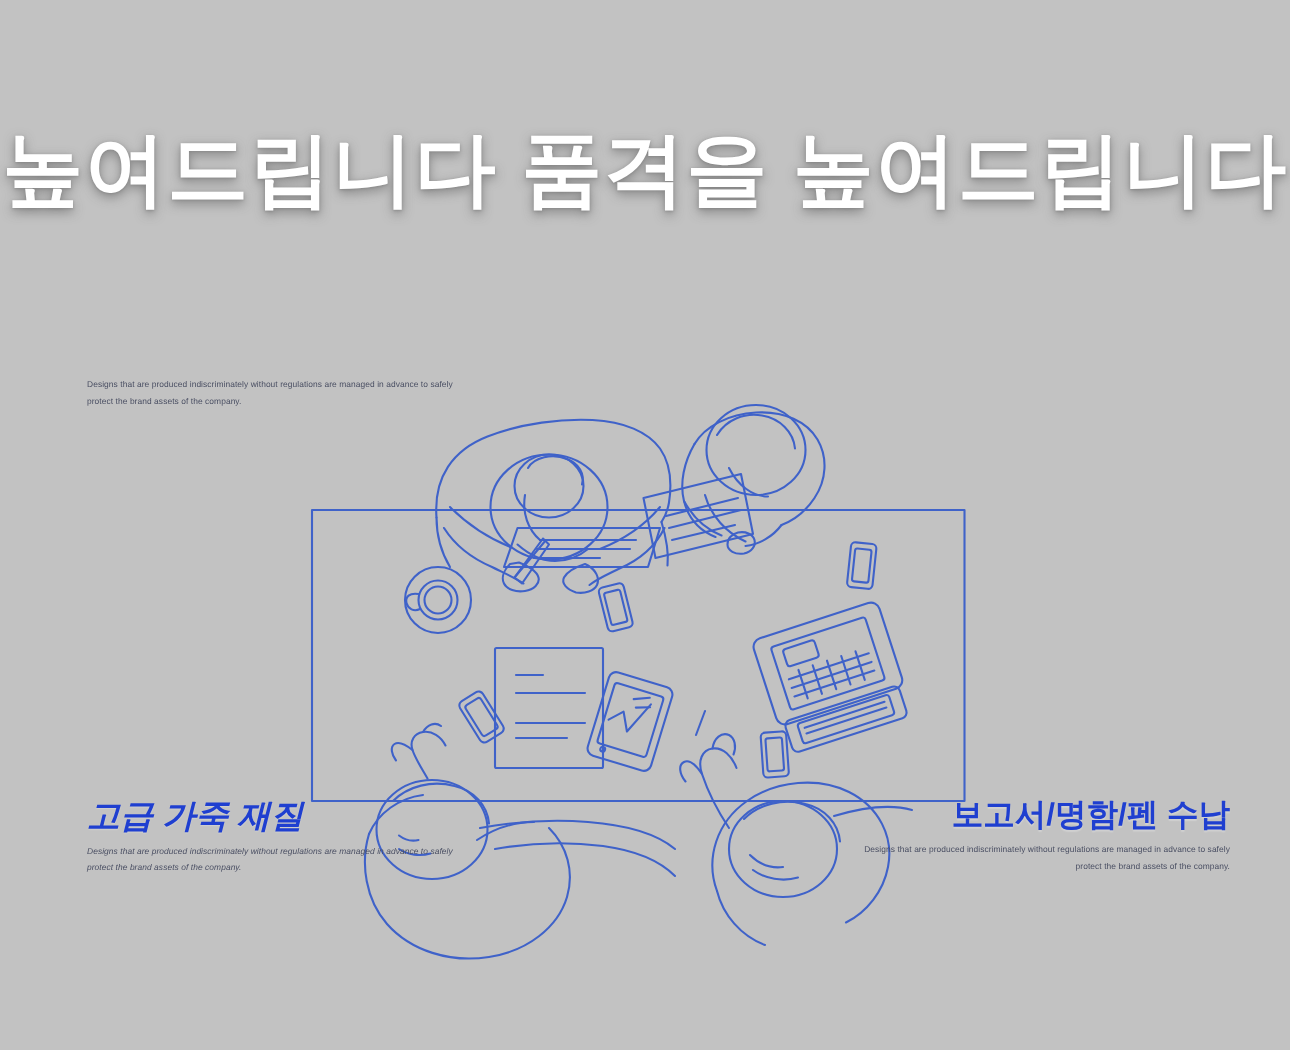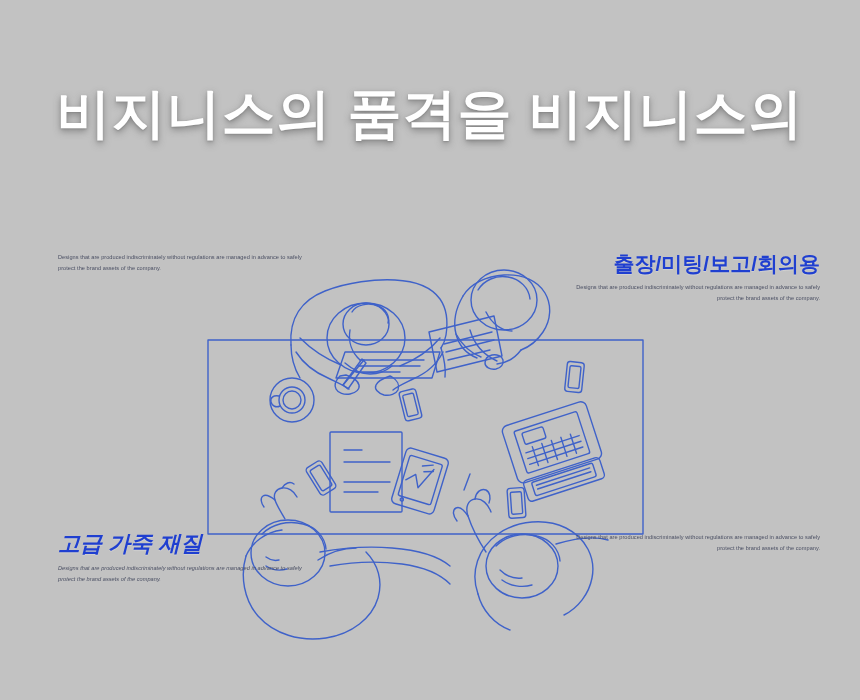--- a/index.html
+++ b/index.html
@@ -215,33 +215,30 @@
           <rect x="530" y="424" width="22" height="12" rx="2"></rect>
           <path d="M528 444 L584 444 M528 450 L584 450 M528 456 L584 456"></path>
           <path d="M536 440 L536 460 M546 440 L546 460 M556 440 L556 460
                    M566 440 L566 460 M576 440 L576 460"></path>
         </g>
       </g>
 
     </svg>
   </div>
 
-  <div class="title">비지니스의 품격을 비지니스의</div>
+  <div class="title">높여드립니다 품격을 높여드립니다</div>
 
   <div class="feature f-tl">
     <div class="body">Designs that are produced indiscriminately without regulations are managed in advance to safely protect the brand assets of the company.</div>
   </div>
 
-  <div class="feature f-tr">
-    <div class="head">출장/미팅/보고/회의용</div>
-    <div class="body">Designs that are produced indiscriminately without regulations are managed in advance to safely protect the brand assets of the company.</div>
-  </div>
 
   <div class="feature f-bl">
     <div class="head">고급 가죽 재질</div>
     <div class="body">Designs that are produced indiscriminately without regulations are managed in advance to safely protect the brand assets of the company.</div>
   </div>
 
   <div class="feature f-br">
+    <div class="head">보고서/명함/펜 수납</div>
     <div class="body">Designs that are produced indiscriminately without regulations are managed in advance to safely protect the brand assets of the company.</div>
   </div>
 
 </div>
 
 </body></html>

